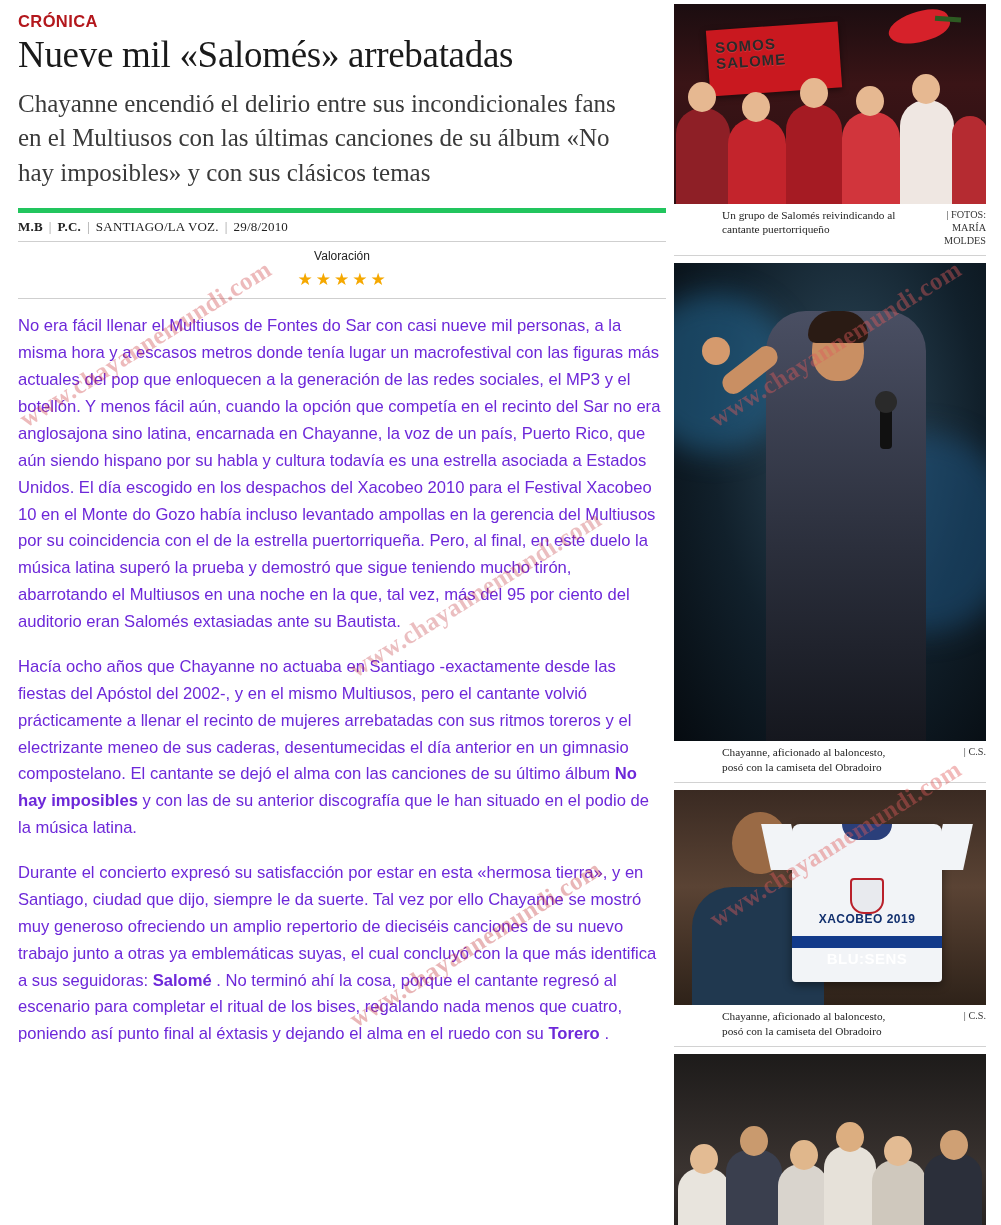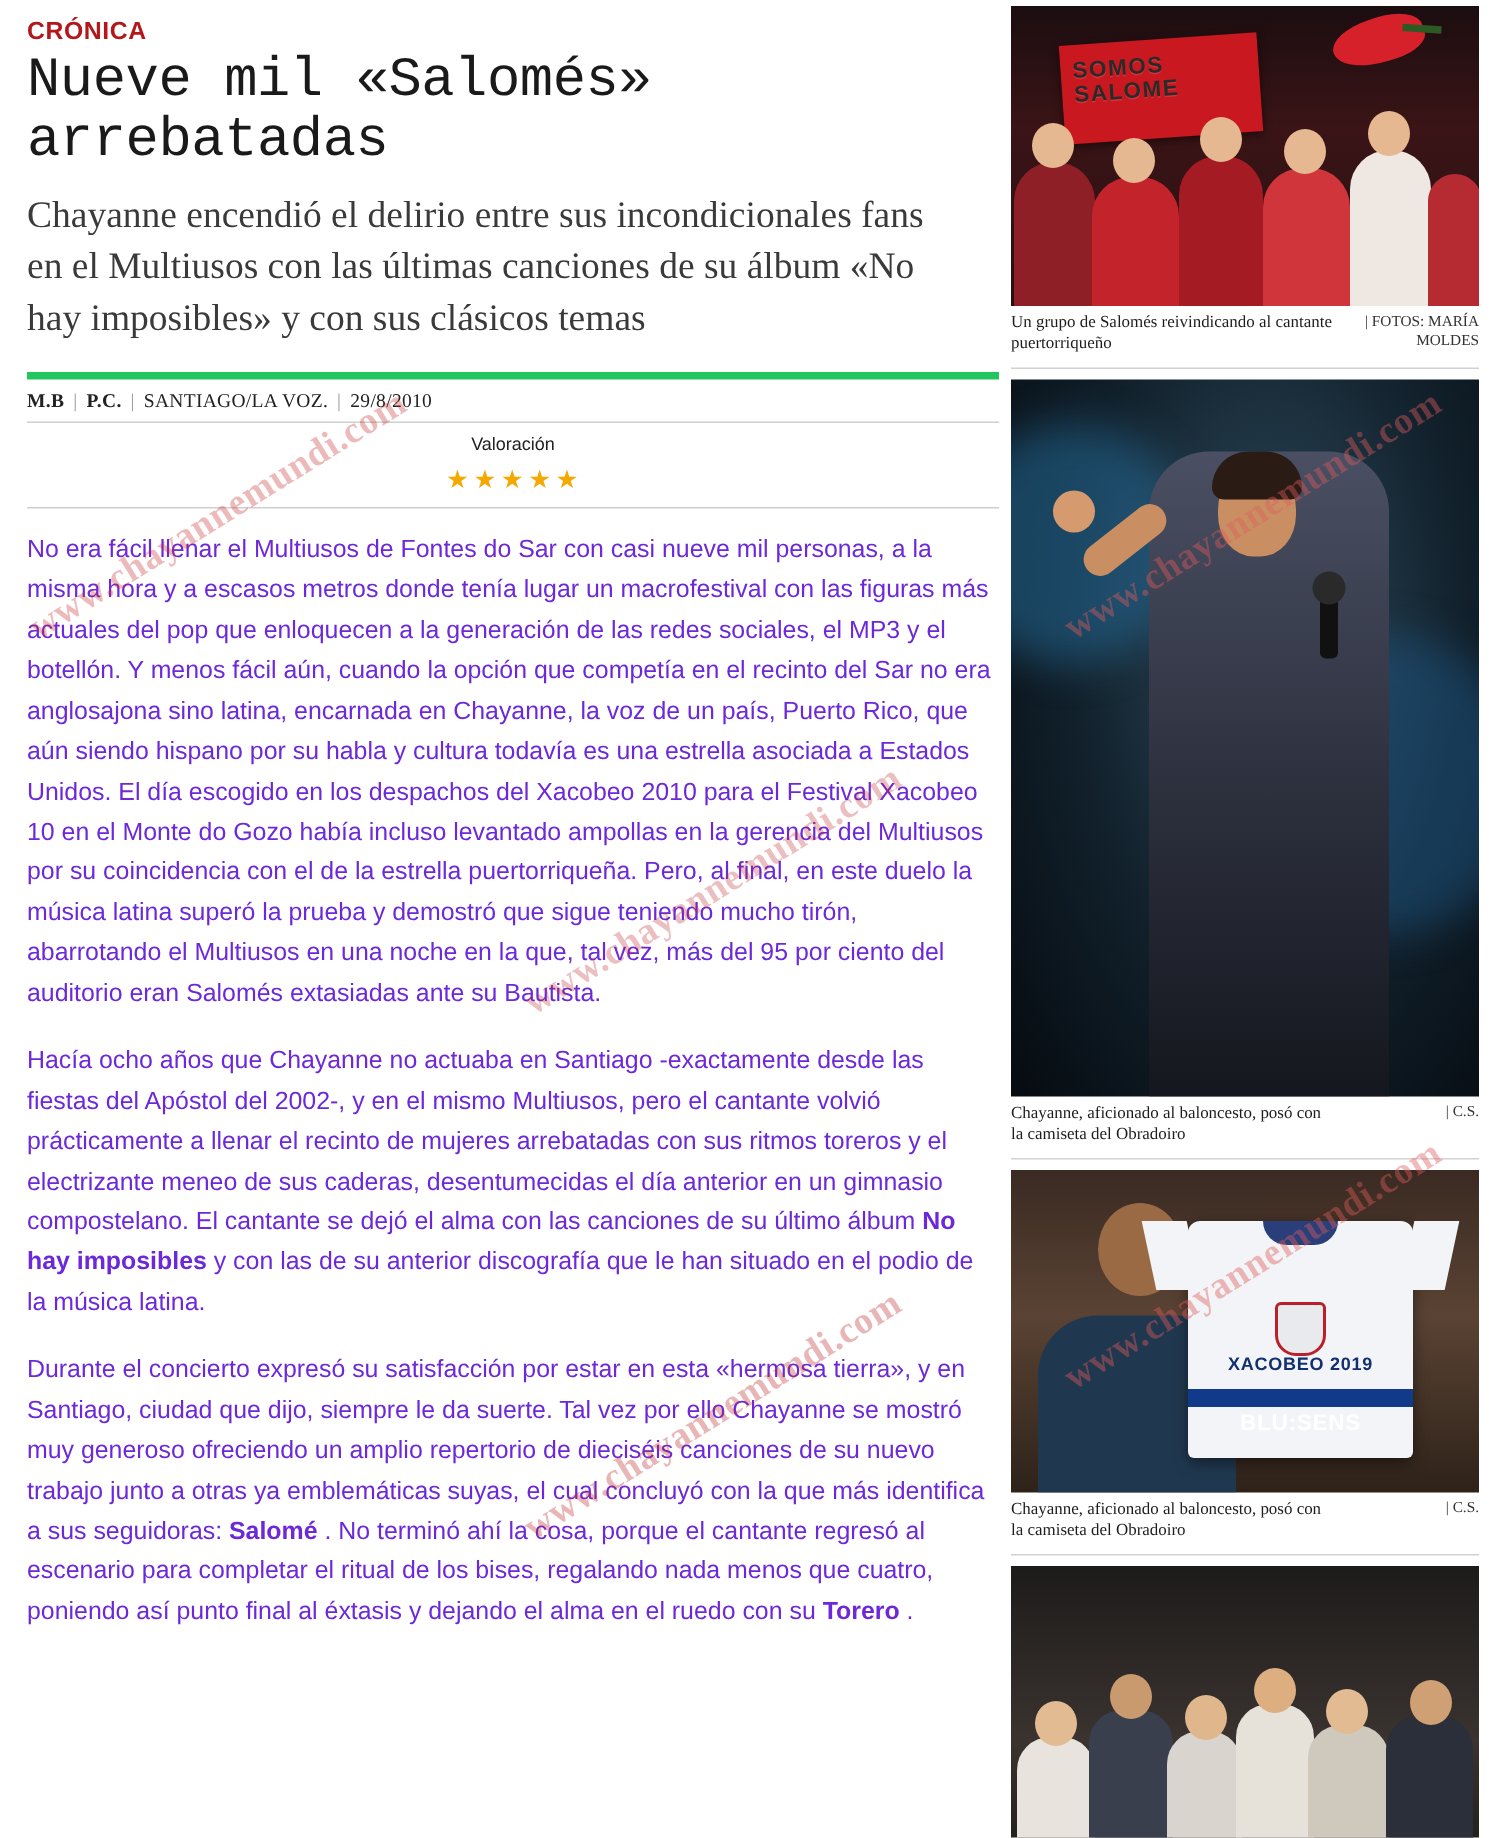--- a/index.html
+++ b/index.html
@@ -39,21 +39,21 @@
   
   .kicker {
     color: #b3171c;
     font-family: "Liberation Sans", sans-serif;
     font-size: 16.5px;
     font-weight: bold;
     letter-spacing: 0.4px;
     margin: 4px 0 2px 0;
   }
   .headline {
-    font-family: Liberation Mono, monospace;
+    font-family: Liberation Serif, serif;
     font-size: 37px;
     font-weight: normal;
     line-height: 1.08;
     color: #1a1a1a;
     margin: 4px 0 12px 0;
     letter-spacing: -0.3px;
   }
   .subhead {
     font-family: "Liberation Serif", serif;
     font-size: 25px;
@@ -134,20 +134,21 @@
     padding: 4px 0 8px 0;
     border-bottom: 1px solid #d2d2d2;
     margin-bottom: 7px;
   }
   .caption {
     font-family: "Liberation Serif", serif;
     font-size: 11.3px;
     line-height: 1.28;
     color: #1d1d1d;
     max-width: 215px;
+    margin-left: 48px;
   }
   .credit {
     font-family: "Liberation Serif", serif;
     font-size: 10.2px;
     line-height: 1.28;
     color: #333;
     text-align: right;
     white-space: pre-line;
     min-width: 70px;
   }

